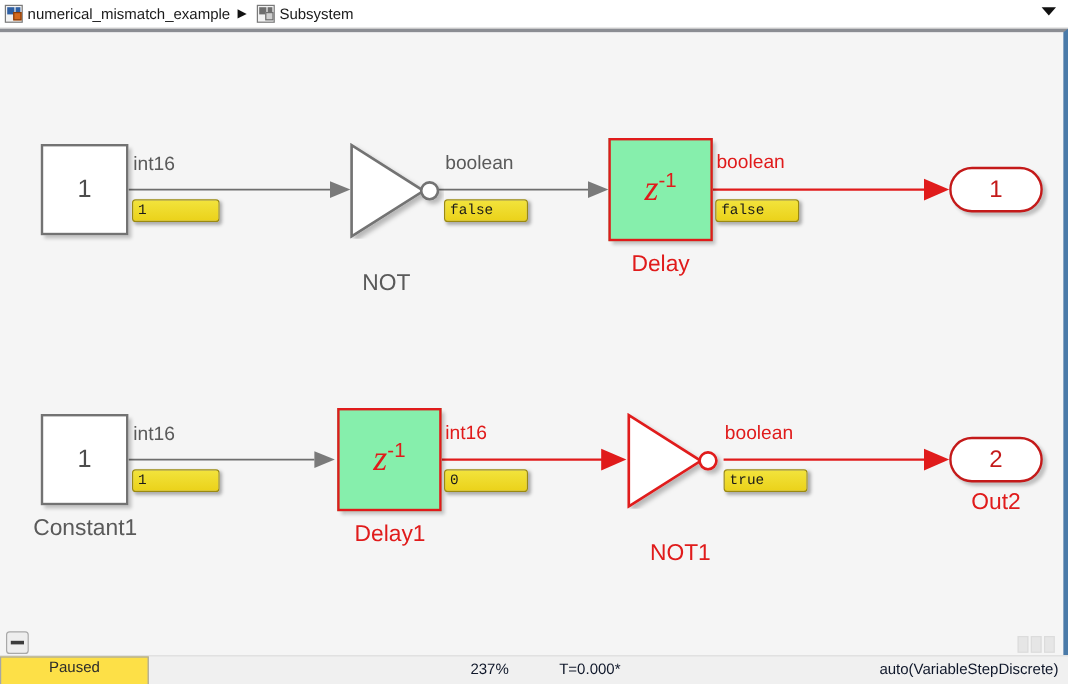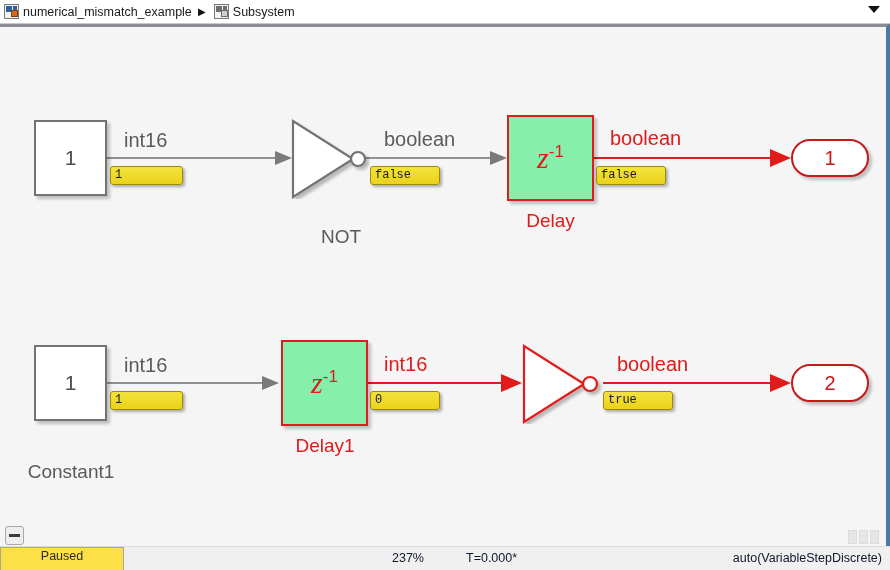--- a/index.html
+++ b/index.html
@@ -132,23 +132,22 @@
     position: absolute;
     font-size: 19px;
     white-space: nowrap;
     text-align: center;
   }
   .blk-name.gray { color: #5a5a5a; }
   .blk-name.red  { color: #e01b1b; }
 
   .sig-label {
     position: absolute;
-    font-size: 20px;
+    font-size: 16px;
     white-space: nowrap;
-    padding-left: 13px;
   }
   .sig-label.gray { color: #5a5a5a; }
   .sig-label.red  { color: #e01b1b; }
 
   
   .val-tip {
     position: absolute;
     box-sizing: border-box;
     height: 19px;
     background: linear-gradient(#f2e33c, #ebd21a);
@@ -288,39 +287,39 @@
     <defs>
       <filter id="sh1" x="-30%" y="-30%" width="180%" height="180%">
         <feDropShadow dx="3" dy="3" stdDeviation="1.6" flood-color="#000" flood-opacity="0.25"></feDropShadow>
       </filter>
     </defs>
     <g filter="url(#sh1)">
       <polygon points="3,2 3,78 63,40" fill="#ffffff" stroke="#737373" stroke-width="2.2"></polygon>
       <circle cx="68" cy="40" r="7" fill="#ffffff" stroke="#737373" stroke-width="2.2"></circle>
     </g>
   </svg>
-  <div class="blk-name gray" style="left:279px; top:199px; width:124px;">NOT</div>
+  <div class="blk-name gray" style="left:260px; top:199px; width:124px;">NOT</div>
   <div class="sig-label gray" style="left:371px; top:101px;">boolean</div>
   <div class="val-tip" style="left:370px; top:139px; width:70px;">false</div>
 
   <div class="abs blk-delay" style="left:507px; top:88px; width:87px; height:86px;">
     <span class="zexp">z<sup>-1</sup></span>
   </div>
   <div class="blk-name red" style="left:493px; top:183px; width:115px;">Delay</div>
   <div class="sig-label red" style="left:597px; top:100px;">boolean</div>
   <div class="val-tip" style="left:596px; top:139px; width:70px;">false</div>
 
   <div class="abs blk-out" style="left:791px; top:112px; width:78px; height:38px;">
     <span>1</span>
   </div>
 
   <div class="abs blk-const" style="left:34px; top:318px; width:73px; height:76px;">
     <span>1</span>
   </div>
-  <div class="blk-name gray" style="left:10px; top:403px; width:122px;margin-top:31px;">Constant1</div>
+  <div class="blk-name gray" style="left:10px; top:403px; width:122px;">Constant1</div>
   <div class="sig-label gray" style="left:111px; top:327px;">int16</div>
   <div class="val-tip" style="left:110px; top:364px; width:73px;">1</div>
 
   <div class="abs blk-delay" style="left:281px; top:313px; width:87px; height:86px;">
     <span class="zexp">z<sup>-1</sup></span>
   </div>
   <div class="blk-name red" style="left:263px; top:408px; width:124px;">Delay1</div>
   <div class="sig-label red" style="left:371px; top:326px;">int16</div>
   <div class="val-tip" style="left:370px; top:364px; width:70px;">0</div>
 
@@ -328,26 +327,28 @@
     <defs>
       <filter id="sh2" x="-30%" y="-30%" width="180%" height="180%">
         <feDropShadow dx="3" dy="3" stdDeviation="1.6" flood-color="#000" flood-opacity="0.25"></feDropShadow>
       </filter>
     </defs>
     <g filter="url(#sh2)">
       <polygon points="3,2 3,78 63,40" fill="#ffffff" stroke="#e01b1b" stroke-width="2.2"></polygon>
       <circle cx="69" cy="40" r="7" fill="#ffffff" stroke="#e01b1b" stroke-width="2.2"></circle>
     </g>
   </svg>
+  <div class="blk-name red" style="left:505px; top:424px; width:124px;">NOT1</div>
   <div class="sig-label red" style="left:604px; top:326px;">boolean</div>
   <div class="val-tip" style="left:603px; top:364px; width:70px;">true</div>
 
   <div class="abs blk-out" style="left:791px; top:337px; width:78px; height:38px;">
     <span>2</span>
   </div>
+  <div class="blk-name red" style="left:780px; top:381px; width:100px;">Out2</div>
 
   <div id="collapse-button">
     <span class="bar"></span>
   </div>
 
   <div id="resize-grip">
     <span></span>
         <span></span>
         <span></span>
   </div>

